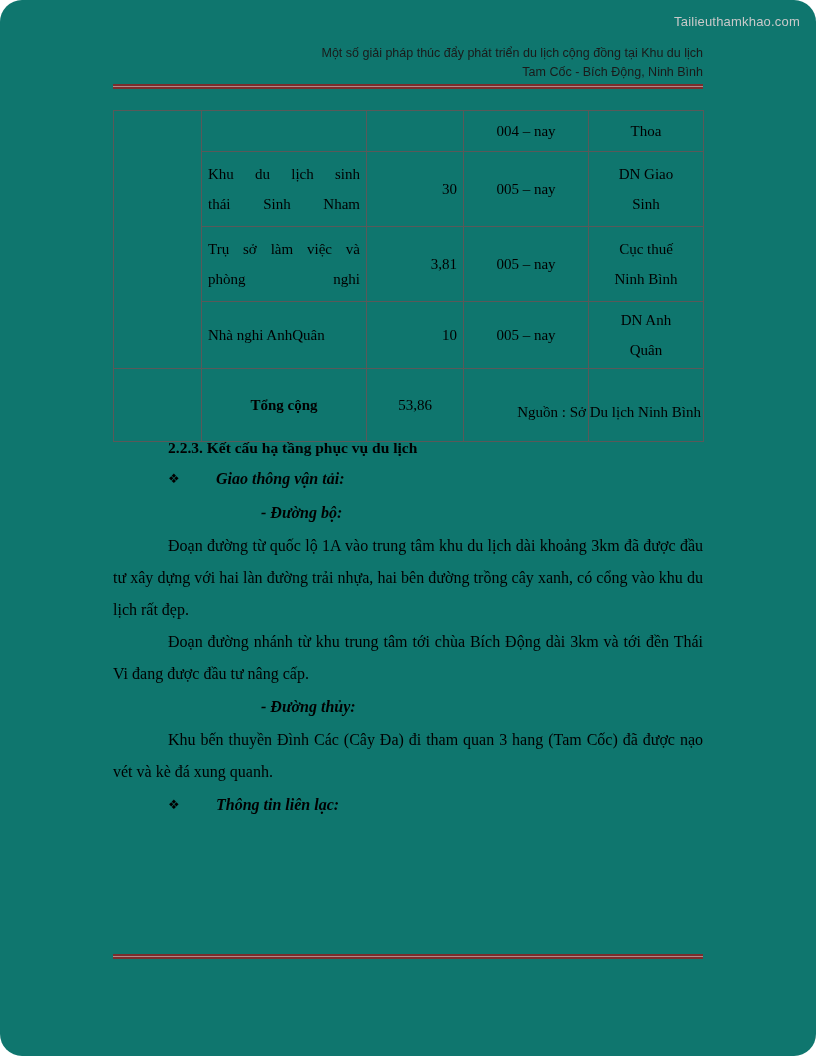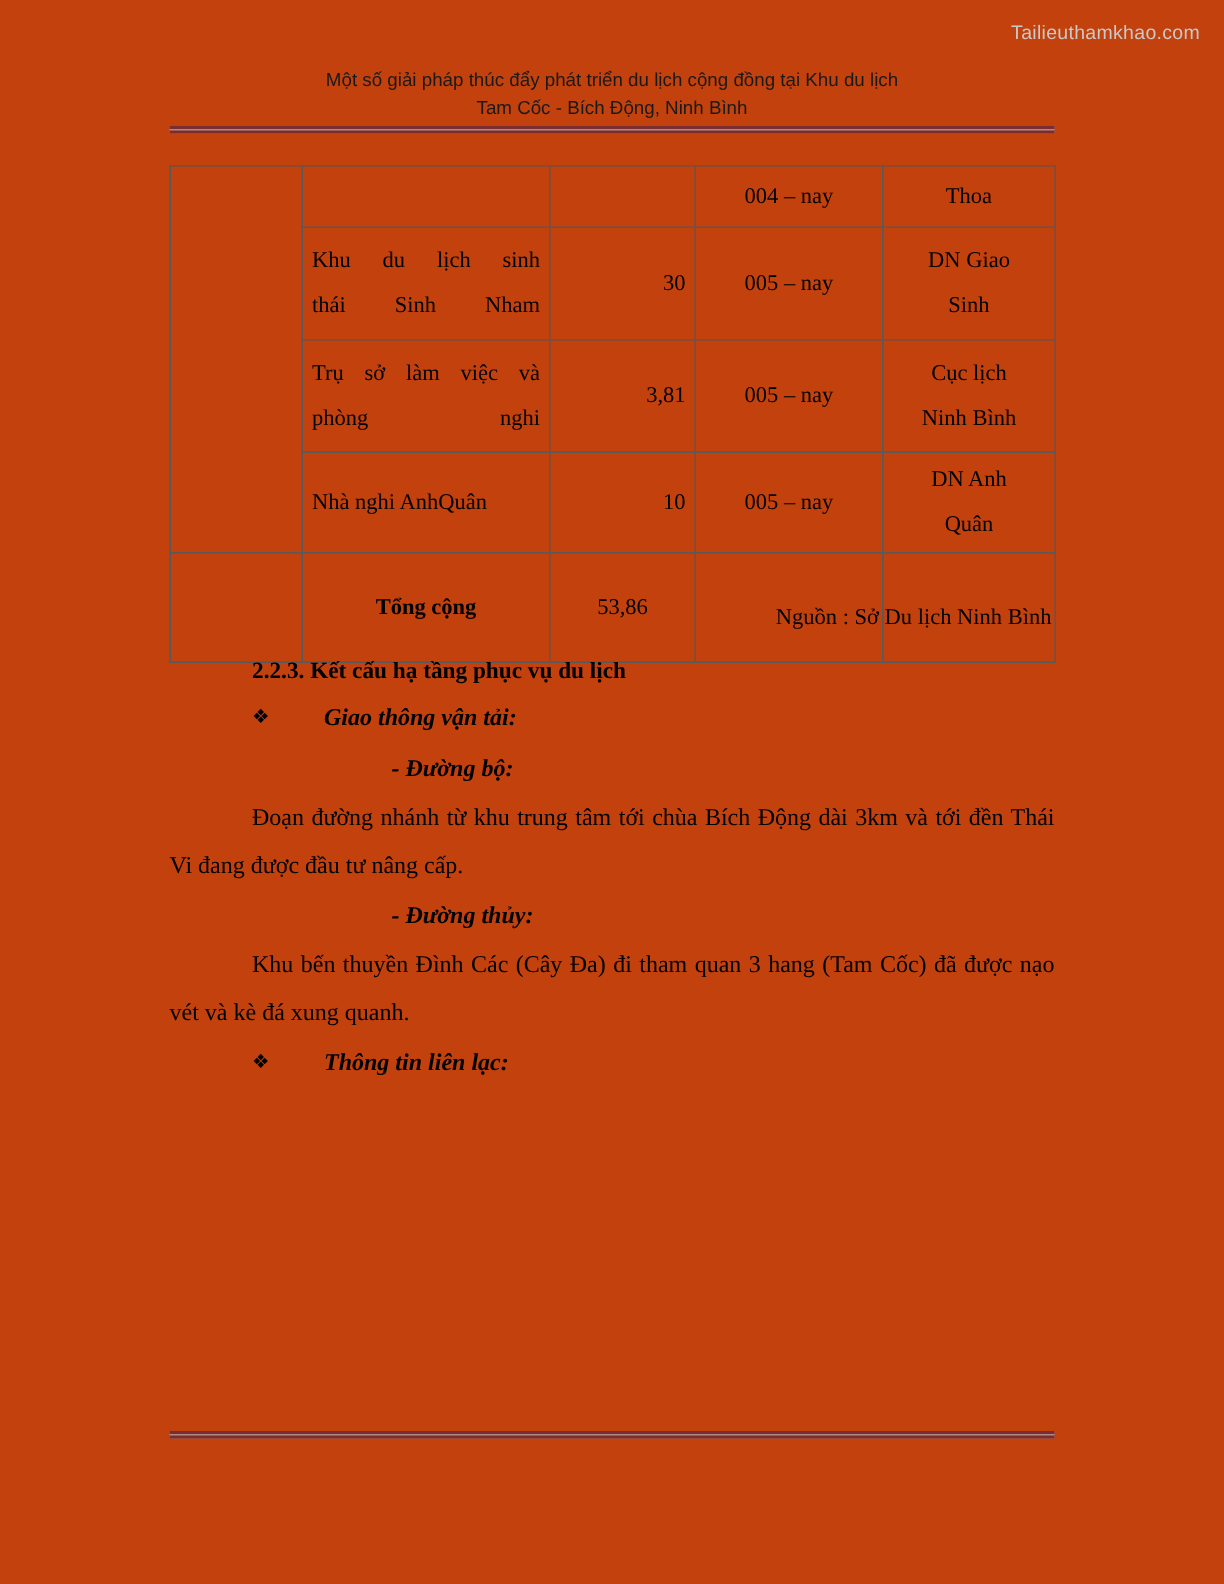--- a/index.html
+++ b/index.html
@@ -15,42 +15,43 @@
     font-family: "Liberation Serif", "DejaVu Serif", serif;
     color: #000000;
     overflow: hidden;
   }
 
   .page {
     position: absolute;
     left: 0; top: 0;
     width: 816px;
     height: 1056px;
-    background: #c2410c;
+    background: #0f766e;
+    border-radius: 22px;
   }
 
   
   .watermark {
     position: absolute;
     top: 14px;
     right: 16px;
     font-family: "Liberation Sans", "DejaVu Sans", sans-serif;
     font-size: 13px;
     color: #c9c9c9;
     letter-spacing: 0.2px;
     white-space: nowrap;
   }
 
   
   .header {
     position: absolute;
     left: 113px;
     top: 44px;
     width: 590px;
-    text-align: center;
+    text-align: right;
     font-family: "Liberation Sans", "DejaVu Sans", sans-serif;
     font-size: 12.5px;
     line-height: 19px;
     color: #1a1a1a;
   }
   .header .line { display: block; white-space: nowrap; }
 
   .rule-top {
     position: absolute;
     left: 113px;
@@ -272,21 +273,21 @@
         </tr>
 
         <tr class="r3">
           <td class="name-cell">
             <span class="two-line">Trụ sở làm việc và</span>
             <span class="two-line">phòng nghi</span>
           </td>
           <td class="num">3,81</td>
           <td class="period">005 – nay</td>
           <td class="owner">
-            <span class="ln">Cục lịch</span>
+            <span class="ln">Cục thuế</span>
             <span class="ln">Ninh Bình</span>
           </td>
         </tr>
 
         <tr class="r4">
           <td class="name-plain">Nhà nghi AnhQuân</td>
           <td class="num">10</td>
           <td class="period">005 – nay</td>
           <td class="owner">
             <span class="ln">DN Anh</span>
@@ -311,20 +312,21 @@
 
     <h3 class="sect">2.2.3. Kết cấu hạ tầng phục vụ du lịch</h3>
 
     <div class="bullet-row">
       <span class="glyph">❖</span>
       <span class="btext">Giao thông vận tải:</span>
     </div>
 
     <span class="subhead">- Đường bộ:</span>
 
+    <p class="para">Đoạn đường từ quốc lộ 1A vào trung tâm khu du lịch dài khoảng 3km đã được đầu tư xây dựng với hai làn đường trải nhựa, hai bên đường trồng cây xanh, có cổng vào khu du lịch rất đẹp.</p>
 
     <p class="para">Đoạn đường nhánh từ khu trung tâm tới chùa Bích Động dài 3km và tới đền Thái Vi đang được đầu tư nâng cấp.</p>
 
     <span class="subhead">- Đường thủy:</span>
 
     <p class="para">Khu bến thuyền Đình Các (Cây Đa) đi tham quan 3 hang (Tam Cốc) đã được nạo vét và kè đá xung quanh.</p>
 
 
     <div class="bullet-row">
       <span class="glyph">❖</span>

